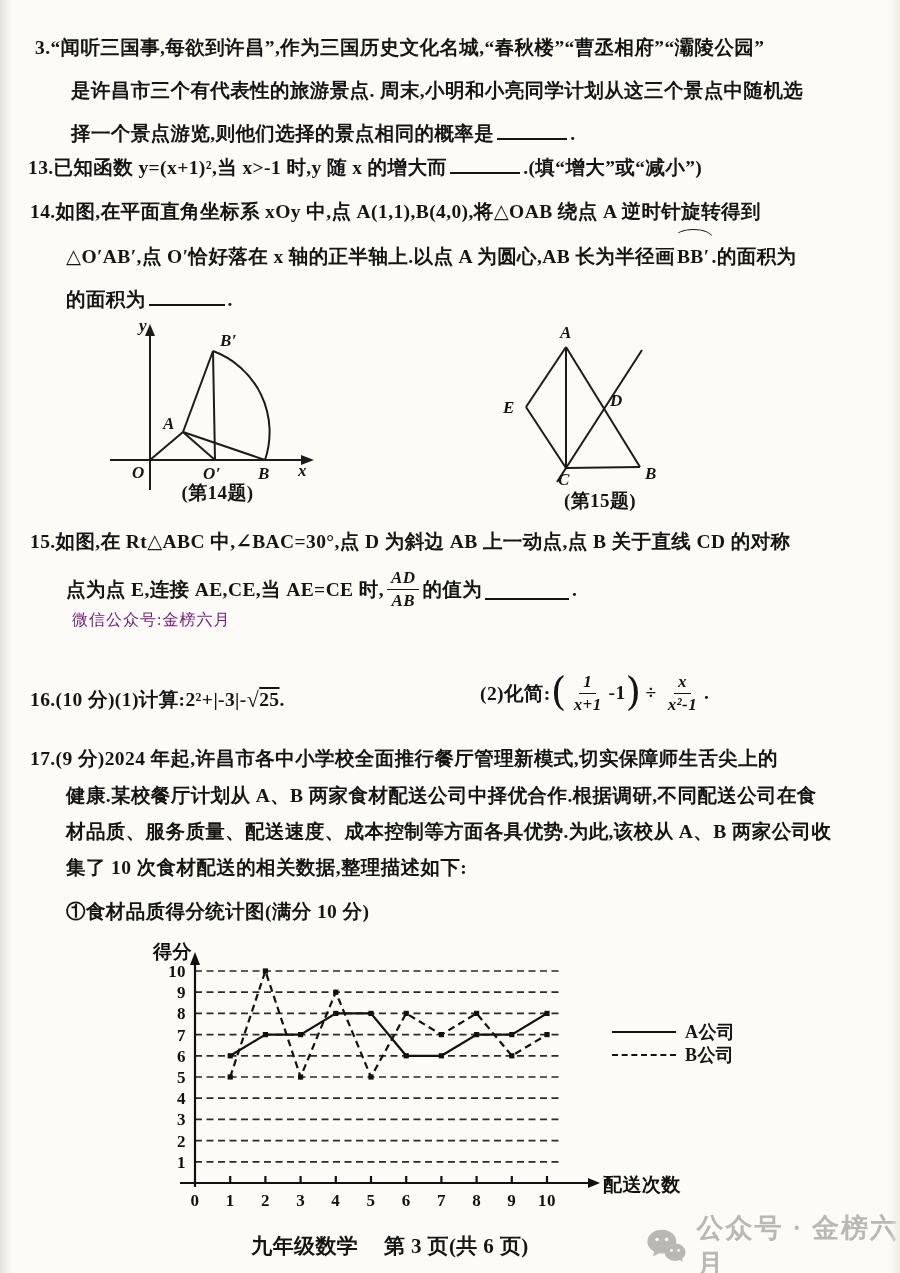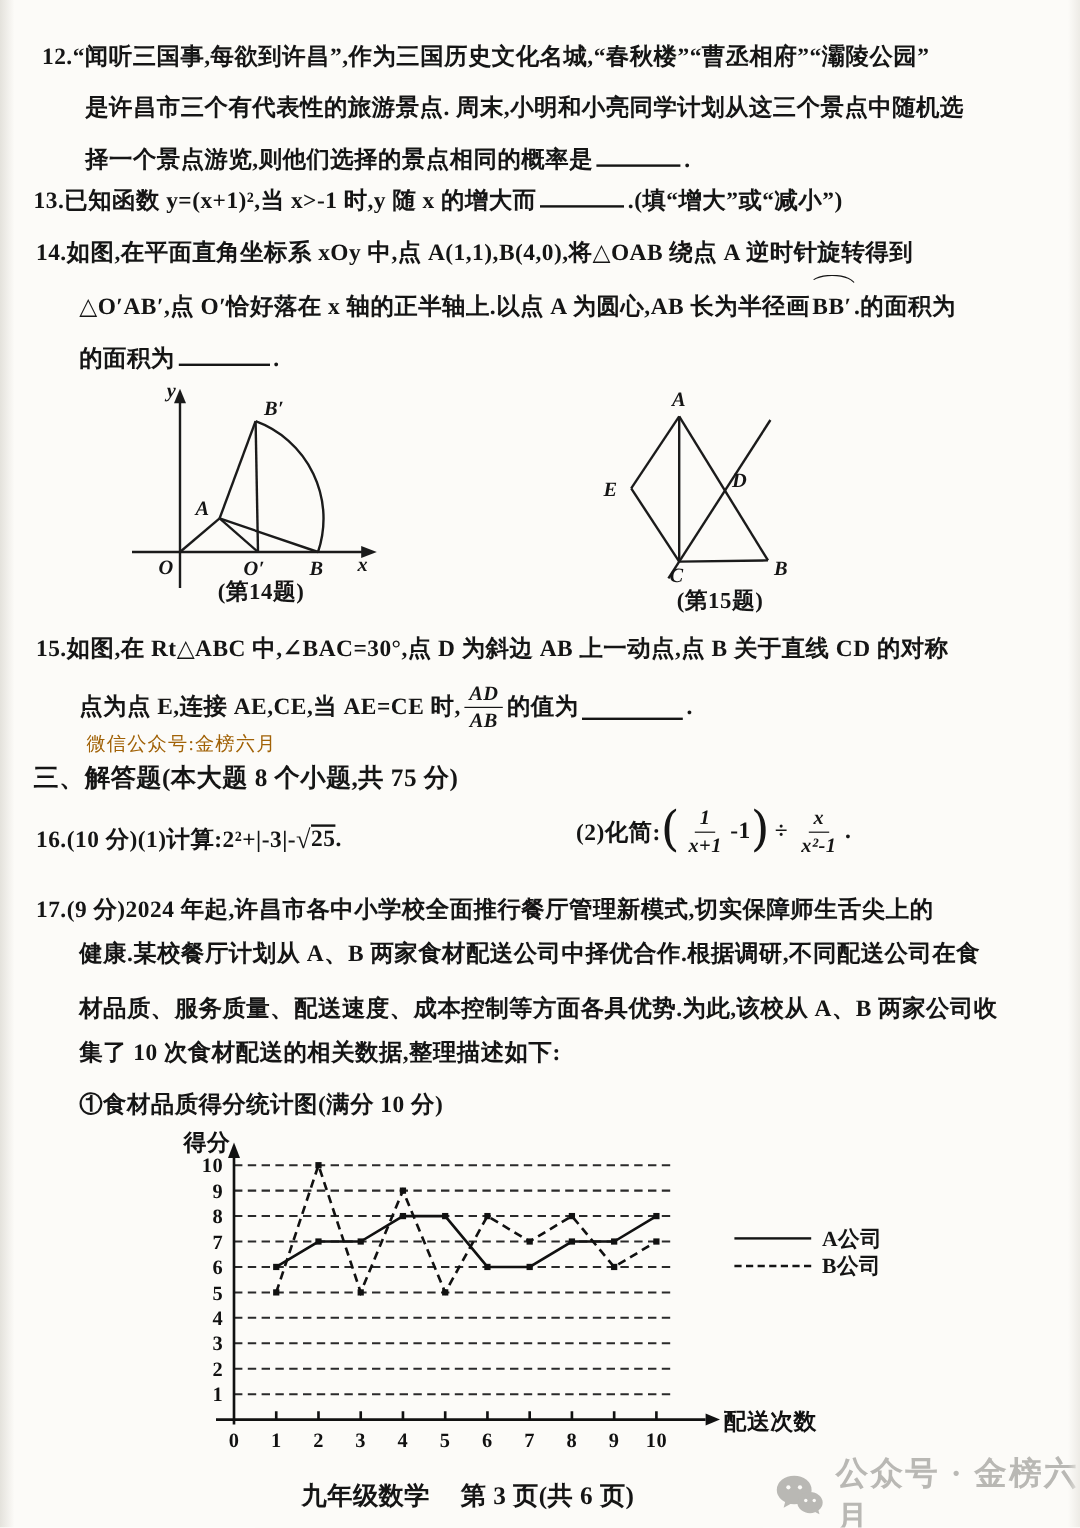--- a/index.html
+++ b/index.html
@@ -56,32 +56,32 @@
   .chart-svg .axis-label{font-size:19px;}
   .legend{position:absolute;left:612px;top:1020px;}
   .legend-row{display:flex;align-items:center;height:23px;}
   .legend-line{width:64px;border-top:2.4px solid #141414;margin-right:9px;}
   .legend-line.dashed{border-top-style:dashed;}
   .legend-label{font-size:18px;font-weight:700;}
   .section-title{font-size:21px;}
   .footer{position:absolute;left:0;right:120px;top:1232px;text-align:center;
     font-size:21px;font-weight:700;}
   .footer span{margin:0 10px;}
-  .wm-mid{position:absolute;left:72px;top:610px;color:#a16207;font-size:16px;
+  .wm-mid{position:absolute;left:72px;top:610px;color:#701a75;font-size:16px;
     font-weight:400;letter-spacing:1px;}
   .wm-bottom{position:absolute;left:646px;top:1210px;display:flex;align-items:center;
     gap:10px;color:#b9b8b4;font-size:27px;font-weight:700;letter-spacing:2px;}
 </style>
 </head>
 <body>
 
 <div class="page">
 
   <div class="block" style="left:35px;top:26px;">
-    <div class="line">12.“闻听三国事,每欲到许昌”,作为三国历史文化名城,“春秋楼”“曹丞相府”“灞陵公园”</div>
+    <div class="line">3.“闻听三国事,每欲到许昌”,作为三国历史文化名城,“春秋楼”“曹丞相府”“灞陵公园”</div>
     <div class="line indent">是许昌市三个有代表性的旅游景点. 周末,小明和小亮同学计划从这三个景点中随机选</div>
     <div class="line indent"><span>择一个景点游览,则他们选择的景点相同的概率是</span><span class="blank"></span><span>.</span></div>
   </div>
 
   <div class="block" style="left:28px;top:146px;">
     <div class="line"><span>13.已知函数 y=(x+1)²,当 x&gt;-1 时,y 随 x 的增大而</span><span class="blank"></span><span>.(填“增大”或“减小”)</span></div>
   </div>
 
   <div class="block" style="left:30px;top:190px;">
     <div class="line">14.如图,在平面直角坐标系 xOy 中,点 A(1,1),B(4,0),将△OAB 绕点 A 逆时针旋转得到</div>
@@ -134,21 +134,20 @@
           <span class="den">AB</span>
         </span>
       <span>的值为</span>
       <span class="blank" style="width:84px"></span>
       <span>.</span>
     </div>
   </div>
 
   <div class="wm-mid">微信公众号:金榜六月</div>
 
-  <div class="block section-title" style="left:28px;top:634px;">三、解答题(本大题 8 个小题,共 75 分)</div>
 
   <div class="block" style="left:30px;top:672px;width:845px;height:60px;">
     <div class="mathrow" style="position:absolute;left:0;top:14px;">
       <span>16.(10 分)(1)计算:2²+|-3|-</span>
         <span class="rad">√</span>
         <span class="radicand">25</span>
         <span>.</span>
     </div>
     <div class="mathrow" style="position:absolute;left:450px;top:0;">
       <span>(2)化简:</span>
@@ -164,21 +163,21 @@
           <span class="num">x</span>
           <span class="den">x²-1</span>
         </span>
       <span>.</span>
     </div>
   </div>
 
   <div class="block" style="left:30px;top:740px;">
     <div class="line" style="line-height:38px;">17.(9 分)2024 年起,许昌市各中小学校全面推行餐厅管理新模式,切实保障师生舌尖上的</div>
     <div class="line indent" style="line-height:36px;">健康.某校餐厅计划从 A、B 两家食材配送公司中择优合作.根据调研,不同配送公司在食</div>
-    <div class="line indent" style="line-height:36px;margin-top:10px;">材品质、服务质量、配送速度、成本控制等方面各具优势.为此,该校从 A、B 两家公司收</div>
+    <div class="line indent" style="line-height:36px;">材品质、服务质量、配送速度、成本控制等方面各具优势.为此,该校从 A、B 两家公司收</div>
     <div class="line indent" style="line-height:36px;">集了 10 次食材配送的相关数据,整理描述如下:</div>
     <div class="line indent" style="line-height:36px;margin-top:8px;">①食材品质得分统计图(满分 10 分)</div>
   </div>
 
   <svg class="chart-svg" width="580" height="280">
       <line x1="55" y1="223.8" x2="420" y2="223.8" class="grid"></line>
       <text x="46" y="229.8" class="tick ytick">1</text>
       <line x1="55" y1="202.6" x2="420" y2="202.6" class="grid"></line>
       <text x="46" y="208.6" class="tick ytick">2</text>
       <line x1="55" y1="181.4" x2="420" y2="181.4" class="grid"></line>

